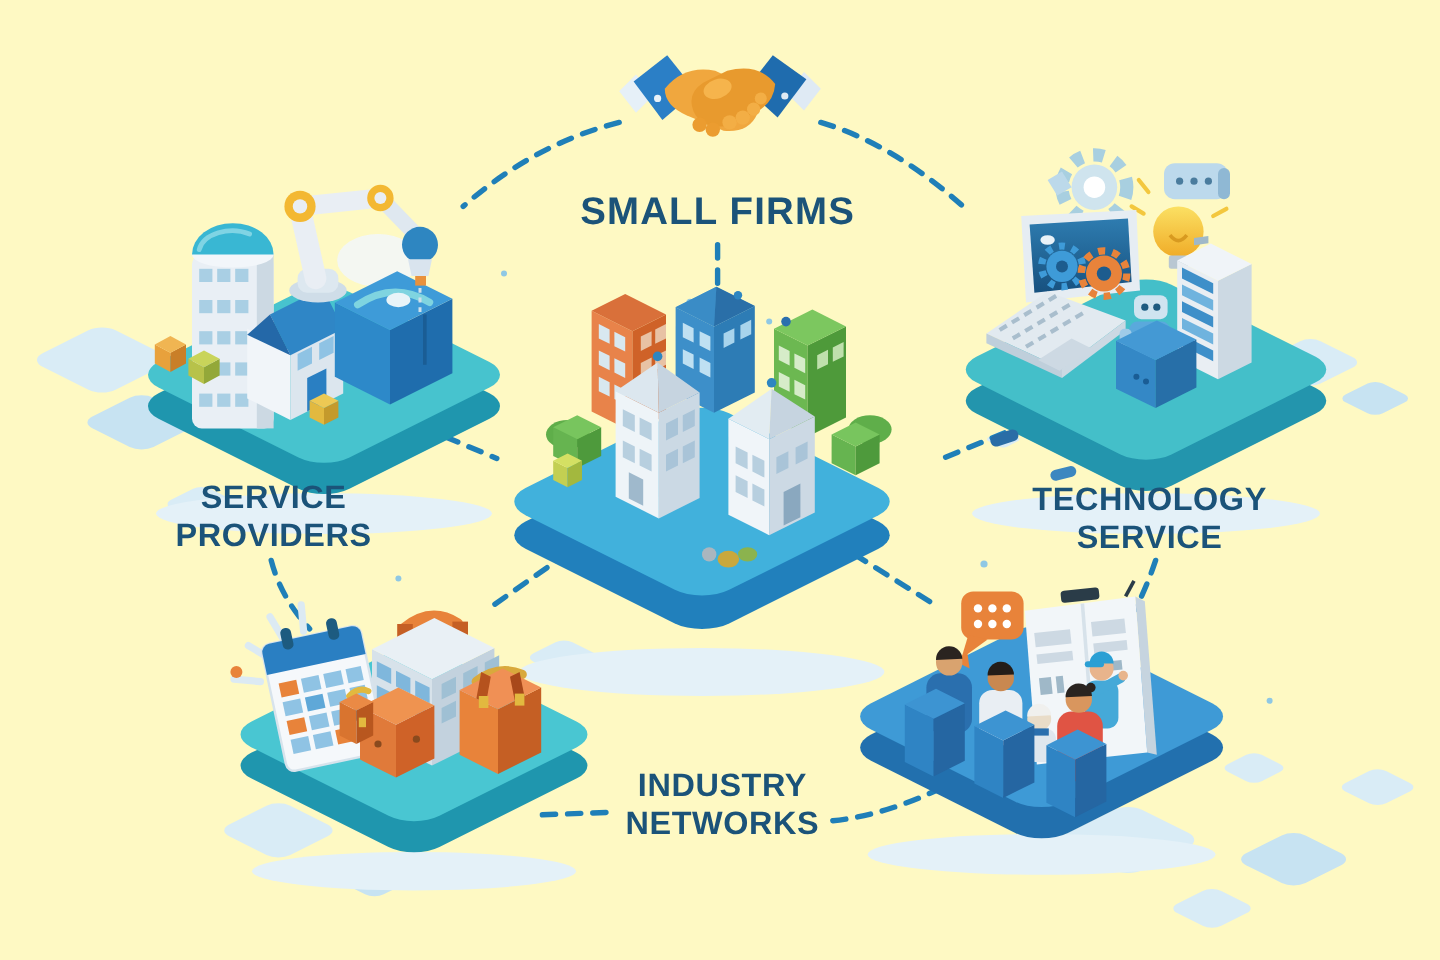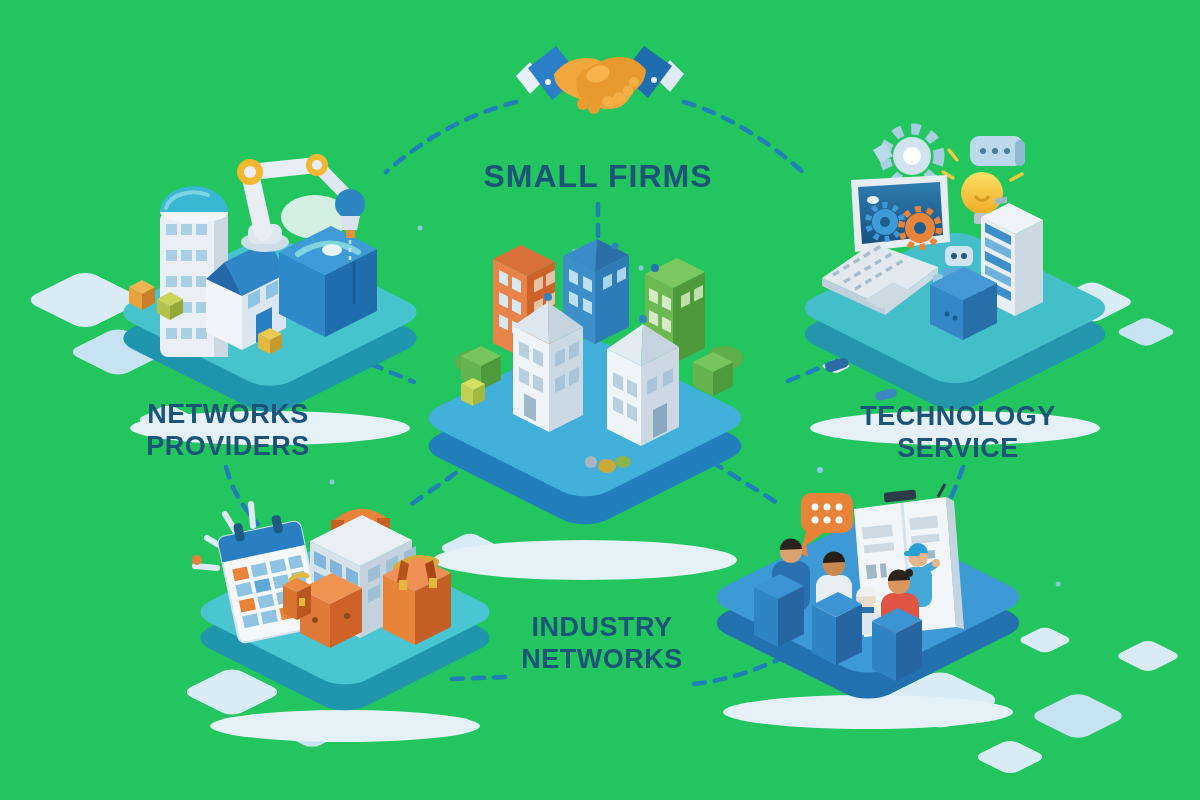--- a/index.html
+++ b/index.html
@@ -1,24 +1,24 @@
 <!DOCTYPE html>
 <html><head>
 <meta charset="utf-8">
 <style>
   html,body{margin:0;padding:0;background:#fff;}
-  .stage{position:relative;width:1200px;height:800px;background:#22c55e;overflow:hidden;
+  .stage{position:relative;width:1200px;height:800px;background:#fef9c3;overflow:hidden;
          font-family:"Liberation Sans",sans-serif;}
   .stage svg{position:absolute;left:0;top:0;}
   .node-label{position:absolute;font-weight:700;color:#1b5379;text-align:center;
               line-height:1.18;letter-spacing:.5px;}
   .lbl-center{left:398px;top:158px;width:400px;font-size:32px;letter-spacing:1px;}
   .lbl-service{left:128px;top:399px;width:200px;font-size:27px;}
   .lbl-tech{left:843px;top:401px;width:230px;font-size:27px;}
-  .lbl-industry{left:492px;top:612px;width:220px;font-size:27px;}
+  .lbl-industry{left:492px;top:639px;width:220px;font-size:27px;}
   .c{stroke:#1f7fb8;stroke-width:4.5;fill:none;stroke-linecap:round;stroke-dasharray:11 10;}
   .tile{fill:#d9ecf6;}
   .tile2{fill:#c7e3f2;}
   .speck{fill:#8fc8e4;}
 </style>
 </head>
 <body>
 
 <div class="stage">
 
@@ -544,17 +544,17 @@
     <polygon points="-32,68 -6,55 -6,7 -32,20" fill="#2566a2"></polygon>
     <polygon points="-32,20 -56,8 -30,-5 -6,7" fill="#3d94d2"></polygon>
     <polygon points="28,84 4,72 4,24 28,36" fill="#2f84c4"></polygon>
     <polygon points="28,84 54,71 54,23 28,36" fill="#2566a2"></polygon>
     <polygon points="28,36 4,24 30,11 54,23" fill="#3d94d2"></polygon>
   </g>
 </g>
 </svg>
 
 <div class="node-label lbl-center">SMALL FIRMS</div>
-<div class="node-label lbl-service">NETWORKS PROVIDERS</div>
+<div class="node-label lbl-service">SERVICE PROVIDERS</div>
 <div class="node-label lbl-tech">TECHNOLOGY SERVICE</div>
 <div class="node-label lbl-industry">INDUSTRY NETWORKS</div>
 
 </div>
 
 </body></html>

